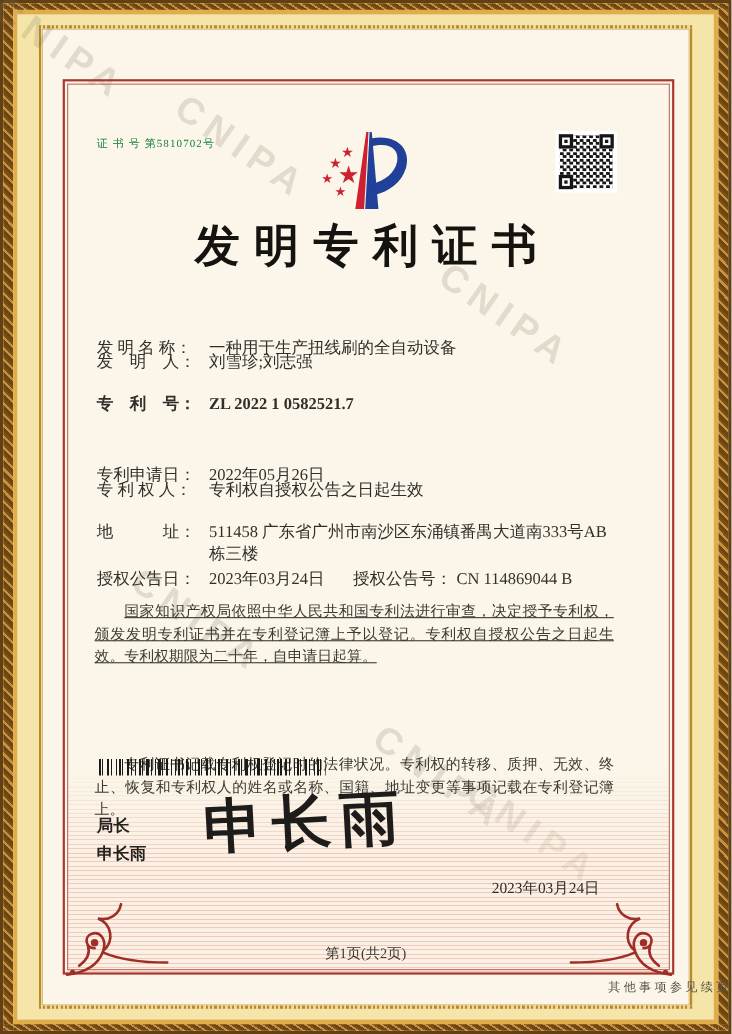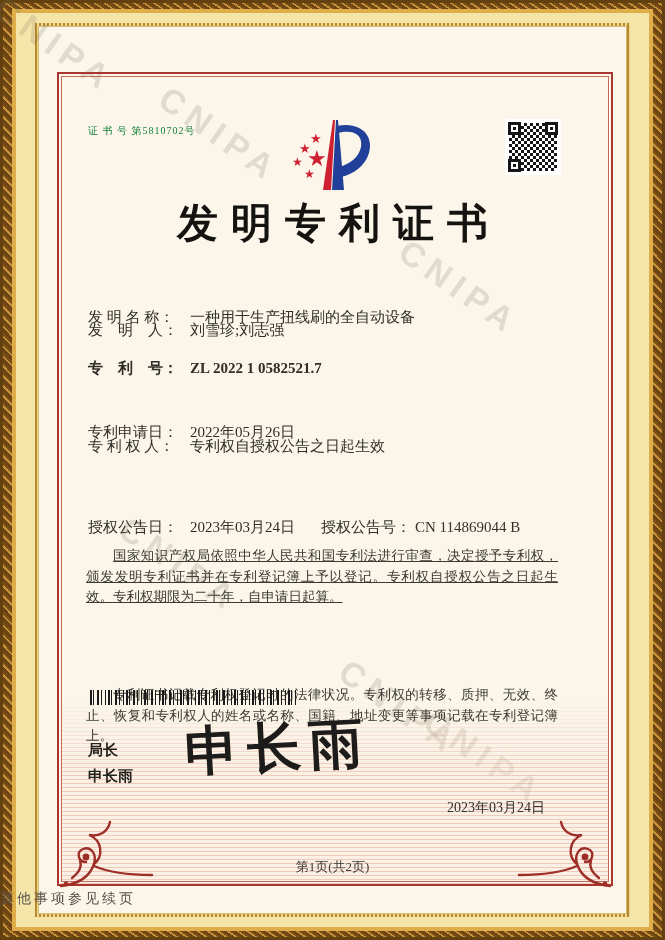--- a/index.html
+++ b/index.html
@@ -66,22 +66,22 @@
       #1a1a1a 15px 16px, transparent 16px 18px); }
   
   .sig-title { position:absolute; left:88px; top:741px; font-size:15px; font-weight:600; color:#23221e; }
   .sig-name  { position:absolute; left:88px; top:767px; font-size:15px; font-weight:600; color:#23221e; }
   .sig-script { position:absolute; left:185px; top:712px; font-size:54px; color:#1d1c1a;
     letter-spacing:8px; transform:rotate(-3deg); font-weight:600; }
   .date { position:absolute; right:120px; top:799px; font-size:14px; color:#2f2e29; }
   
   .pagenum { position:absolute; left:0; right:0; top:858px; text-align:center;
     font-size:13px; color:#3a3933; }
-  .note { position:absolute; left:0; right:0; top:890px; text-align:left;
-    font-size:14px; letter-spacing:3px; color:#56524a; }
+  .note { position:absolute; left:0; right:0; top:890px; text-align:right;
+    font-size:11px; letter-spacing:3px; color:#56524a; }
 </style>
 </head>
 <body>
 
 <div class="page">
 
   <div class="fr f1"></div>
   <div class="fr f2"></div>
   <div class="fr f3"></div>
   <div class="fr f4"></div>
@@ -155,20 +155,23 @@
   </div>
   <div class="row" style="top:358px;font-weight:bold;">
     <span class="lab">专　利　号：</span><span class="val">ZL 2022 1 0582521.7</span>
   </div>
   <div class="row" style="top:398px;margin-top:24px;">
     <span class="lab">专利申请日：</span><span class="val">2022年05月26日</span>
   </div>
   <div class="row" style="top:436px;">
     <span class="lab">专 利 权 人：</span><span class="val">专利权自授权公告之日起生效</span>
   </div>
+  <div class="row" style="top:474px;">
+    <span class="lab">地　　　址：</span><span class="val">511458 广东省广州市南沙区东涌镇番禺大道南333号AB栋三楼</span>
+  </div>
   <div class="row" style="top:517px;">
     <span class="lab">授权公告日：</span><span class="val">2023年03月24日</span>
     <span class="pair2">
       <span class="lab">授权公告号：</span><span>CN 114869044 B</span>
     </span>
   </div>
 
   <p class="para" style="top:546px;text-decoration:underline;">国家知识产权局依照中华人民共和国专利法进行审查，决定授予专利权，颁发发明专利证书并在专利登记簿上予以登记。专利权自授权公告之日起生效。专利权期限为二十年，自申请日起算。</p>
   <p class="para" style="top:640px;margin-top:45px;">专利证书记载专利权登记时的法律状况。专利权的转移、质押、无效、终止、恢复和专利权人的姓名或名称、国籍、地址变更等事项记载在专利登记簿上。</p>
 

